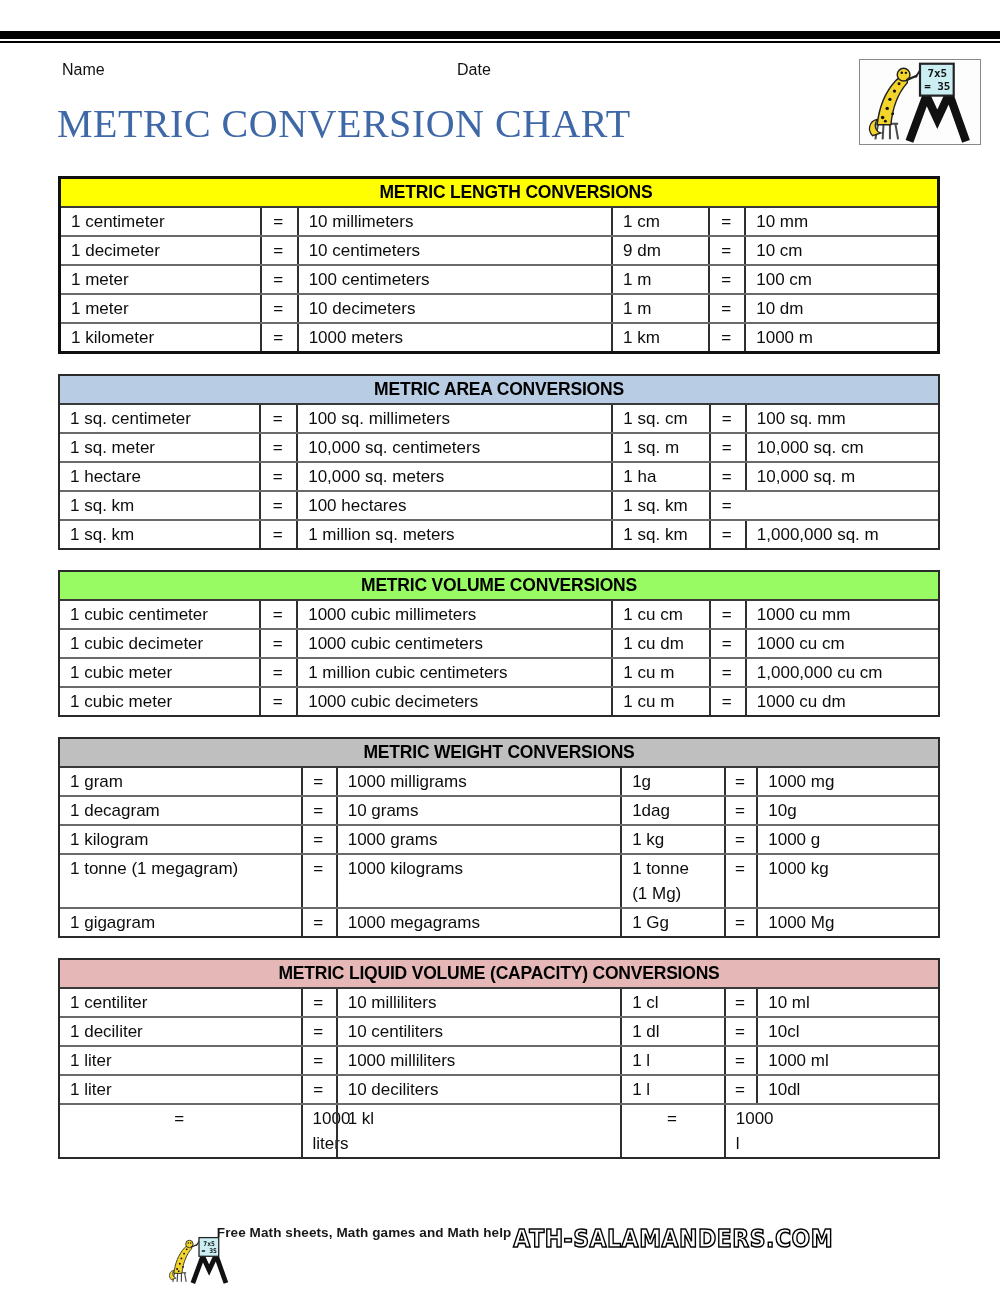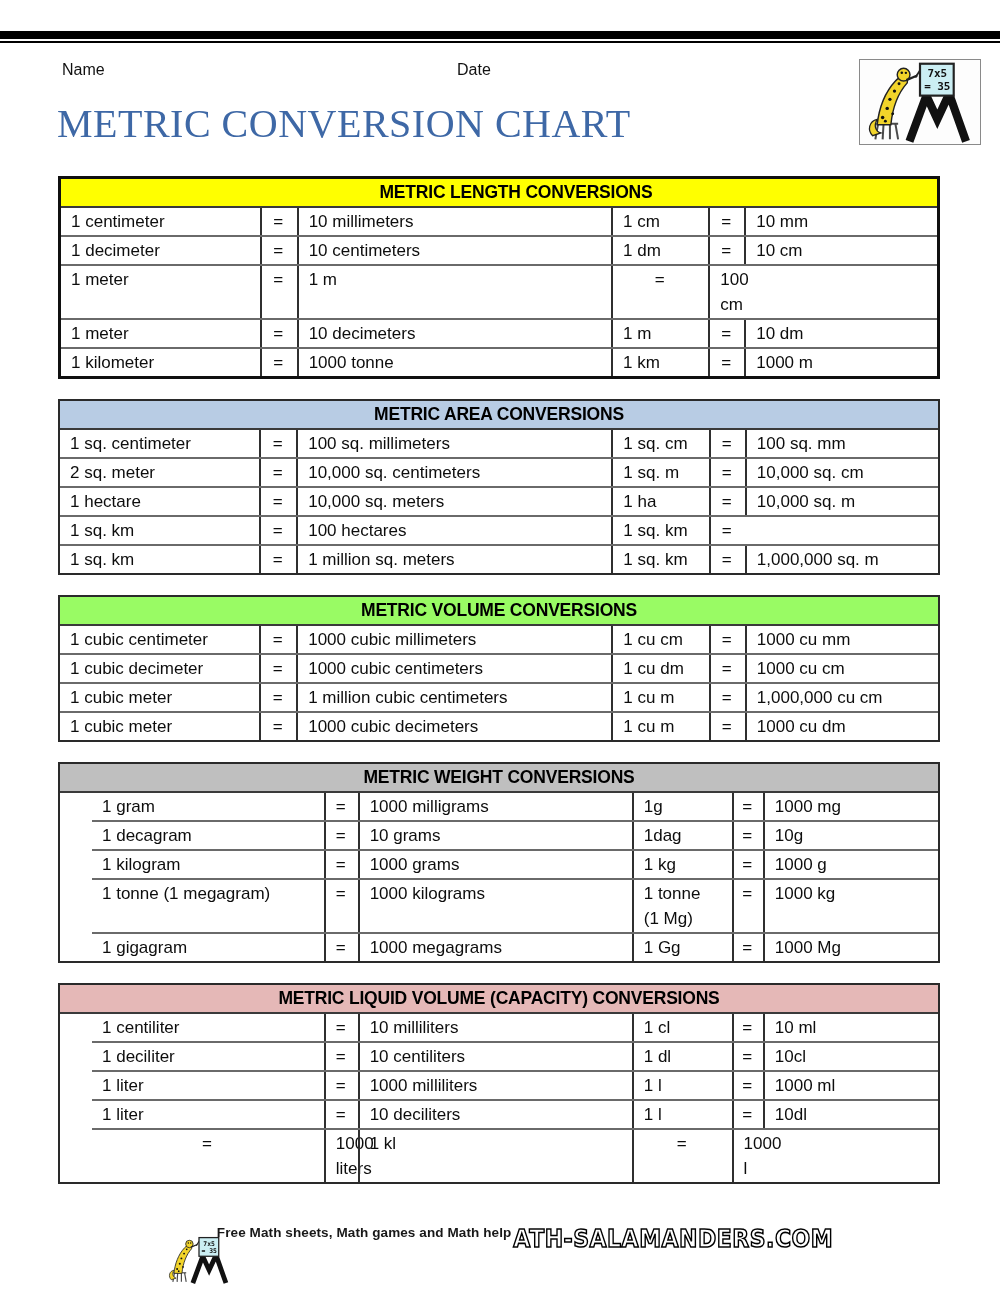--- a/index.html
+++ b/index.html
@@ -26,21 +26,21 @@
     font-size:40px;letter-spacing:0.5px;color:#3e68a6;}
   
   .tables{position:absolute;left:58px;top:176px;width:882px;}
   .conv-table{border:2px solid #2a2a2a;margin-bottom:20px;background:#fff;}
   .conv-table.thick{border:3px solid #101010;}
   .t-header{min-height:25px;line-height:25px;padding:1px 0;text-align:center;
     font-weight:bold;font-size:17.5px;color:#000;letter-spacing:-0.2px;
     border-bottom:2px solid #3a3a3a;}
   .t-row{display:grid;}
   .t-row.layoutA{grid-template-columns:22.7% 4.2% 35.9% 11.1% 4.1% auto;}
-  .t-row.layoutB{grid-template-columns:27.4% 4.0% 32.4% 11.8% 3.7% auto;margin-left:32px;}
+  .t-row.layoutB{grid-template-columns:27.4% 4.0% 32.4% 11.8% 3.7% auto;}
   .t-row + .t-row{border-top:2px solid #6a6a6a;}
   .t-cell{padding:1px 2px 1px 10px;line-height:25px;font-size:17px;
     color:#0d0d0d;white-space:pre-line;}
   .t-cell + .t-cell{border-left:2px solid #2f2f2f;}
   .t-cell.eq{text-align:center;padding-left:0;}
   
   .footer{position:absolute;left:0;right:0;top:1225px;display:flex;
     justify-content:center;align-items:flex-start;}
   .f-icon{margin-right:-14px;margin-top:4px;}
   .f-text{display:flex;flex-direction:row;width:fit-content;}
@@ -124,60 +124,61 @@
           <div class="t-cell eq">=</div>
           <div class="t-cell">10 millimeters</div>
           <div class="t-cell">1 cm</div>
           <div class="t-cell eq">=</div>
           <div class="t-cell">10 mm</div>
         </div>
         <div class="t-row layoutA">
           <div class="t-cell">1 decimeter</div>
           <div class="t-cell eq">=</div>
           <div class="t-cell">10 centimeters</div>
-          <div class="t-cell">1 dm</div>
+          <div class="t-cell">9 dm</div>
           <div class="t-cell eq">=</div>
           <div class="t-cell">10 cm</div>
         </div>
         <div class="t-row layoutA">
           <div class="t-cell">1 meter</div>
           <div class="t-cell eq">=</div>
+          <div class="t-cell">100 centimeters</div>
           <div class="t-cell">1 m</div>
           <div class="t-cell eq">=</div>
           <div class="t-cell">100 cm</div>
         </div>
         <div class="t-row layoutA">
           <div class="t-cell">1 meter</div>
           <div class="t-cell eq">=</div>
           <div class="t-cell">10 decimeters</div>
           <div class="t-cell">1 m</div>
           <div class="t-cell eq">=</div>
           <div class="t-cell">10 dm</div>
         </div>
         <div class="t-row layoutA">
           <div class="t-cell">1 kilometer</div>
           <div class="t-cell eq">=</div>
-          <div class="t-cell">1000 tonne</div>
+          <div class="t-cell">1000 meters</div>
           <div class="t-cell">1 km</div>
           <div class="t-cell eq">=</div>
           <div class="t-cell">1000 m</div>
         </div>
       </div>
       <div class="conv-table">
         <div class="t-header" style="background: rgb(184, 204, 228);">METRIC AREA CONVERSIONS</div>
         <div class="t-row layoutA">
           <div class="t-cell">1 sq. centimeter</div>
           <div class="t-cell eq">=</div>
           <div class="t-cell">100 sq. millimeters</div>
           <div class="t-cell">1 sq. cm</div>
           <div class="t-cell eq">=</div>
           <div class="t-cell">100 sq. mm</div>
         </div>
         <div class="t-row layoutA">
-          <div class="t-cell">2 sq. meter</div>
+          <div class="t-cell">1 sq. meter</div>
           <div class="t-cell eq">=</div>
           <div class="t-cell">10,000 sq. centimeters</div>
           <div class="t-cell">1 sq. m</div>
           <div class="t-cell eq">=</div>
           <div class="t-cell">10,000 sq. cm</div>
         </div>
         <div class="t-row layoutA">
           <div class="t-cell">1 hectare</div>
           <div class="t-cell eq">=</div>
           <div class="t-cell">10,000 sq. meters</div>

